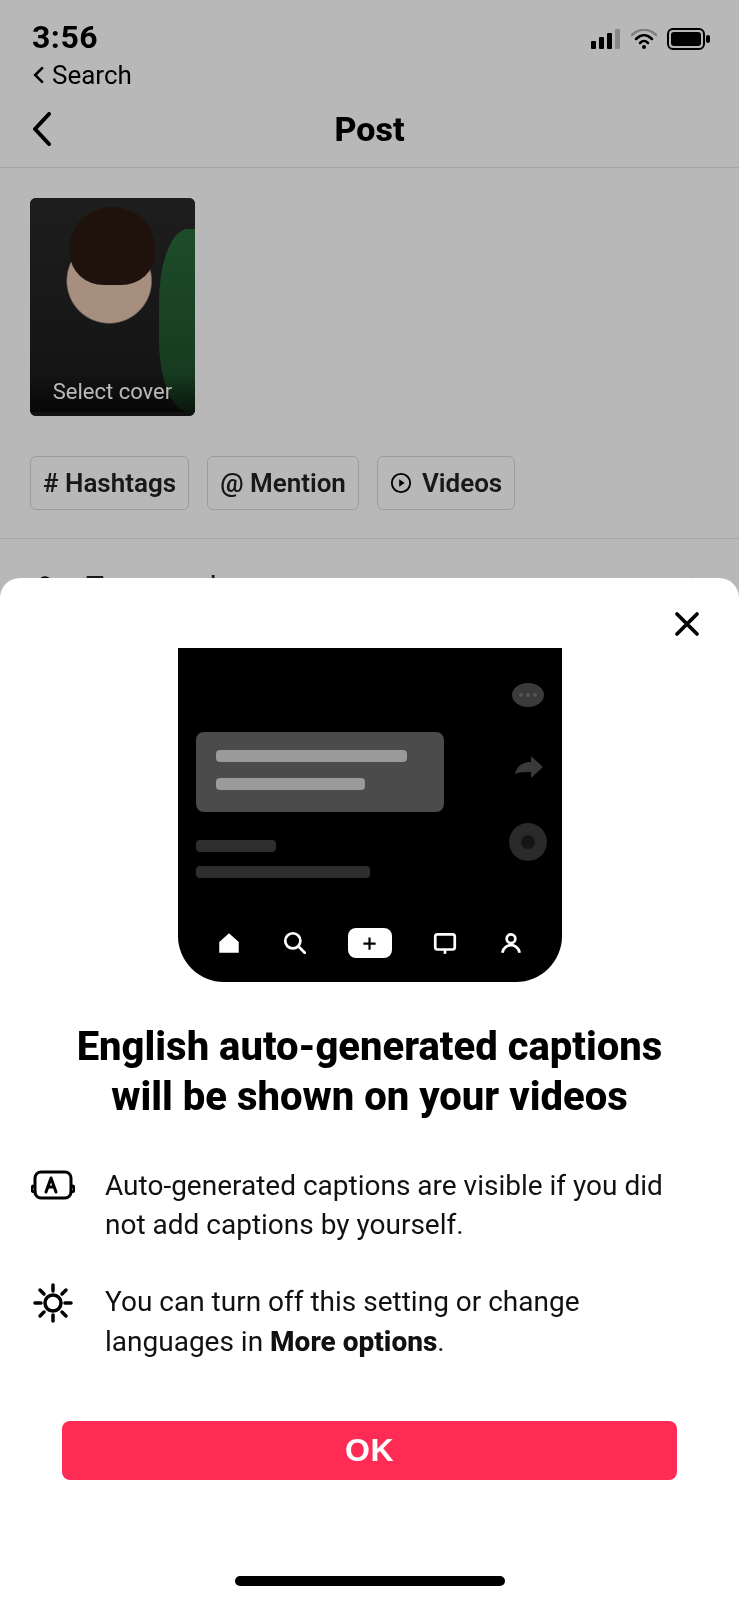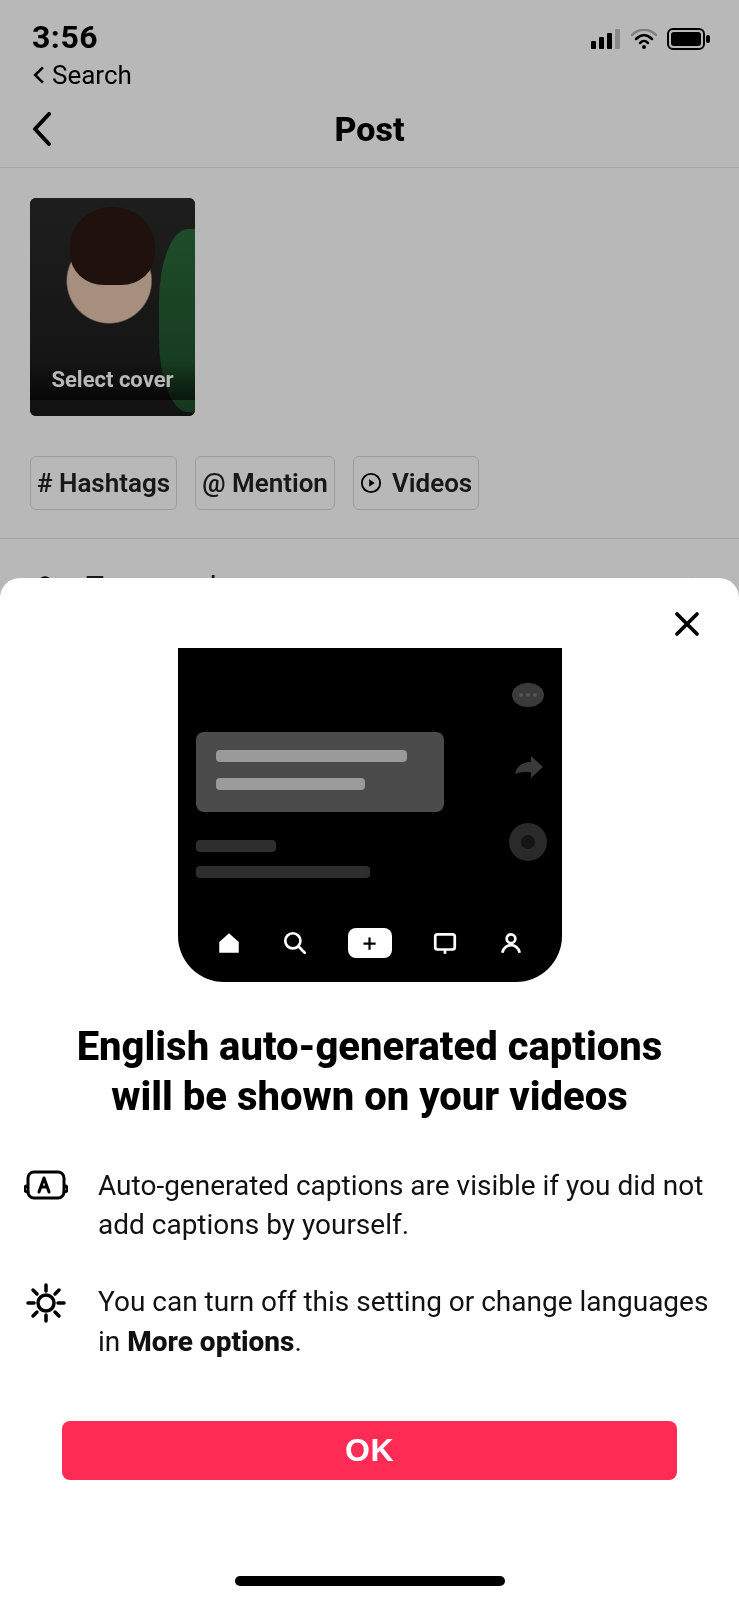--- a/index.html
+++ b/index.html
@@ -20,24 +20,24 @@
   .nav-back { position: absolute; left: 20px; top: 50%; transform: translateY(-50%); width: 44px; height: 44px; display: flex; align-items: center; justify-content: center; }
   .nav-title { font-size: 34px; font-weight: 800; }
 
   .compose { padding: 30px 30px 0 30px; }
   .compose-row { display: flex; gap: 24px; }
   .compose-placeholder { flex: 1; font-size: 30px; line-height: 1.35; color: #8a8a8a; }
   .cover-thumb { position: relative; width: 165px; height: 218px; border-radius: 6px; overflow: hidden; background: #222; flex: none; }
   .cover-thumb .face { position: absolute; inset: 0; background: radial-gradient(circle at 48% 38%, #e8c7b2 0 26%, transparent 27%), linear-gradient(#2a2a2a,#1a1a1a); }
   .cover-thumb .hair { position: absolute; top: 4%; left: 24%; width: 52%; height: 36%; border-radius: 50% 50% 40% 40%; background: #2b1a12; }
   .cover-thumb .side { position: absolute; top: 14%; right: -22%; width: 44%; height: 84%; background: linear-gradient(#2a6a3a,#1e4d2a); border-radius: 40% 0 0 40%; }
-  .cover-label { position: absolute; left: 0; right: 0; bottom: 16px; padding: 6px 0 8px; text-align: center; font-size: 22px; font-weight: 700; color: #fff; background: linear-gradient(transparent, rgba(0,0,0,0.6)); }
+  .cover-label { position: absolute; left: 0; right: 0; bottom: 4px; padding: 6px 0 8px; text-align: center; font-size: 22px; font-weight: 400; color: #fff; background: linear-gradient(transparent, rgba(0,0,0,0.6)); }
 
   .chip-row { display: flex; gap: 18px; margin-top: 40px; }
-  .chip { display: flex; align-items: center; gap: 10px; height: 54px; padding: 0 6px; border: 1px solid #d9d9d9; border-radius: 6px; font-size: 26px; font-weight: 600; color: #222; background: #fff; }
+  .chip { display: flex; align-items: center; gap: 10px; height: 54px; padding: 0 12px; border: 1px solid #d9d9d9; border-radius: 6px; font-size: 26px; font-weight: 600; color: #222; background: #fff; }
   .chip svg { width: 22px; height: 22px; }
 
   .list-row { display: flex; align-items: center; gap: 26px; padding: 30px 30px 0 30px; margin-top: 28px; border-top: 1px solid #e6e6e6; }
   .list-row .lead-icon { width: 30px; height: 30px; display:flex; align-items:center; justify-content:center; }
   .list-row .label { font-size: 30px; color: #222; flex: 1; }
   .list-row .chev { width: 24px; height: 24px; }
 
   
   .dim { position: absolute; inset: 0; background: rgba(0,0,0,0.28); }
 
@@ -58,21 +58,21 @@
   .side-icons { position:absolute; right:14px; top:34px; display:flex; flex-direction:column; align-items:center; gap:40px; }
   .side-icons .dot, .side-icons .share, .side-icons .disc { color:#3a3a3a; }
   .side-icons svg { display:block; }
   .tabbar { position:absolute; left:0; right:0; bottom:14px; height:50px; display:flex; align-items:center; justify-content:space-around; padding:0 18px; }
   .tabbar svg { display:block; }
   .plus-btn { width:44px; height:30px; border-radius:8px; background:#fff; display:flex; align-items:center; justify-content:center; position:relative; }
   .plus-btn::before { content:""; position:absolute; inset:0; border-radius:8px; box-shadow:-4px 0 0 0 #25f4ee, 4px 0 0 0 #fe2c55; z-index:-1; }
   .plus-btn span { font-size:22px; font-weight:800; color:#000; line-height:1; }
 
   .sheet-title { text-align:center; font-size:40px; font-weight:800; line-height:1.25; padding: 40px 60px 0; }
-  .bullets { padding: 44px 24px 0; display:flex; flex-direction:column; gap:38px; }
+  .bullets { padding: 44px 31px 0; display:flex; flex-direction:column; gap:38px; }
   .bullet { display:flex; gap:30px; }
   .bullet .bicon { width:44px; height:44px; flex:none; display:flex; align-items:flex-start; justify-content:center; }
   .bullet .btext { font-size:28px; line-height:1.4; color:#111; }
   .bullet .btext b { font-weight:800; }
 
   .ok-area { margin-top:auto; padding: 40px 62px 120px; }
   .ok-btn { width:100%; height:59px; background:#fe2c55; border:none; border-radius:8px; color:#fff; font-size:32px; font-weight:800; letter-spacing:0.5px; }
 
   .home-indicator { position:absolute; left:50%; bottom:14px; transform:translateX(-50%); width:270px; height:10px; border-radius:6px; background:#000; }
 </style>

